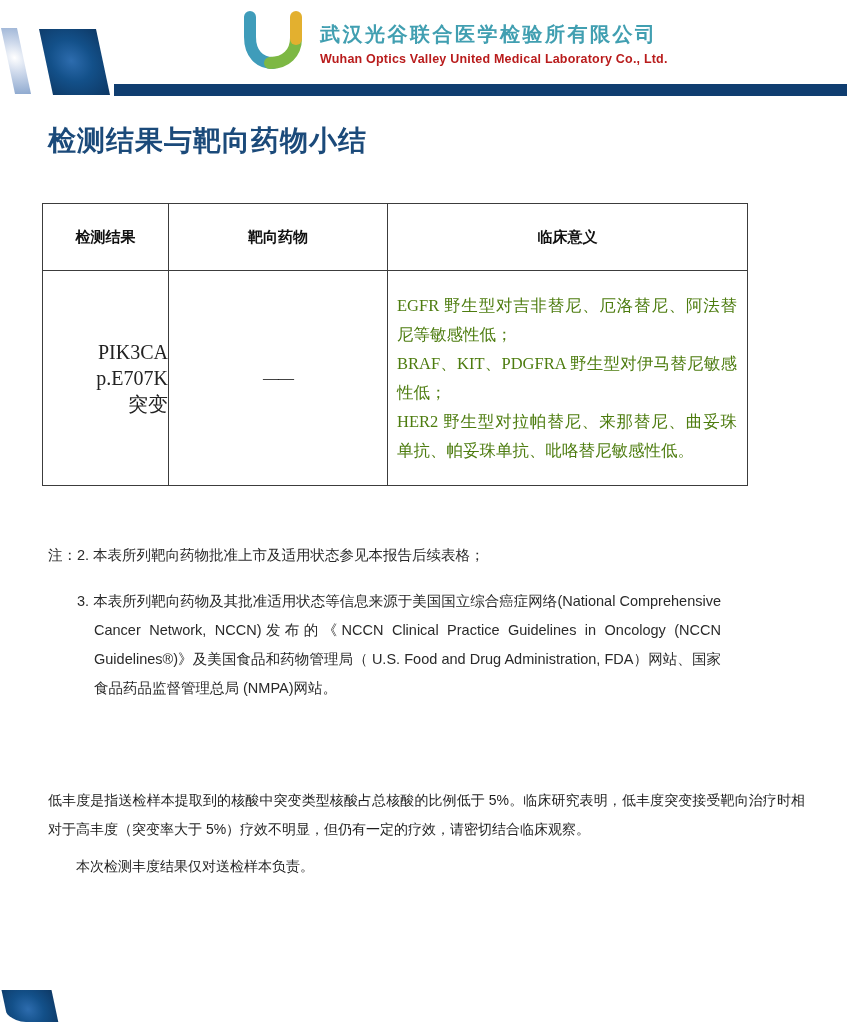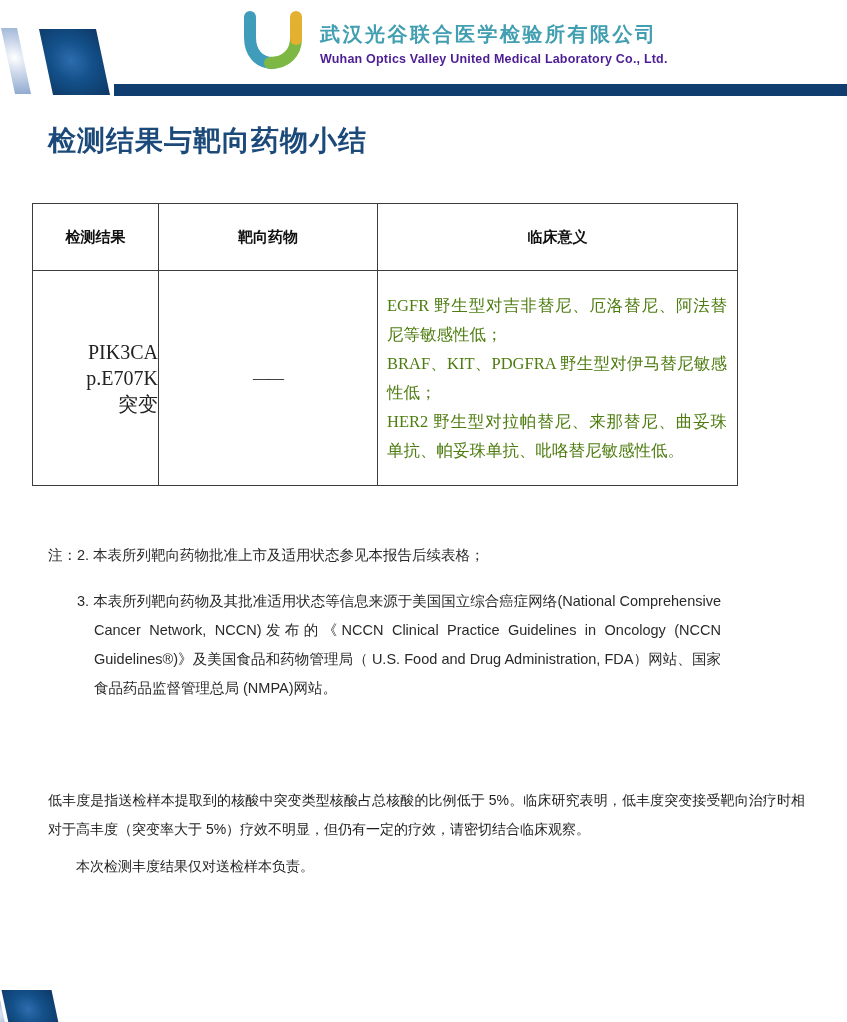--- a/index.html
+++ b/index.html
@@ -6,20 +6,21 @@
   html, body { background: #ffffff; }
   body { font-family: "Liberation Sans", sans-serif; }
 
   .page {
     position: relative;
     width: 847px;
     height: 1022px;
     background: #ffffff;
     overflow: hidden;
     margin: 0 auto;
+    border-radius: 26px;
   }
 
   
   .deco-band-light {
     position: absolute;
     left: 1px; top: 28px;
     width: 16px; height: 66px;
     transform: skewX(12deg);
     transform-origin: 0 0;
     background: radial-gradient(circle at 45% 45%, #ffffff 0%, #cfdaec 40%, #8ea9cf 100%);
@@ -53,37 +54,37 @@
     font-size: 20px;
     font-weight: 600;
     letter-spacing: 2.5px;
     color: #419fb1;
   }
   .company-en {
     margin-top: 4px;
     font-size: 12.5px;
     font-weight: 600;
     letter-spacing: 0.2px;
-    color: #4c1d95;
+    color: #b91c1c;
   }
 
   
   .page-title {
     position: absolute;
     left: 48px; top: 122px;
     font-size: 28px;
     font-weight: bold;
     letter-spacing: 1px;
     color: #1b4a7a;
   }
 
   
   table.results {
     position: absolute;
-    left: 32px; top: 203px;
+    left: 42px; top: 203px;
     width: 705px;
     border-collapse: collapse;
     table-layout: fixed;
   }
   table.results th, table.results td {
     border: 1px solid #3c3c3c;
     background: #ffffff;
   }
   table.results th {
     height: 67px;

